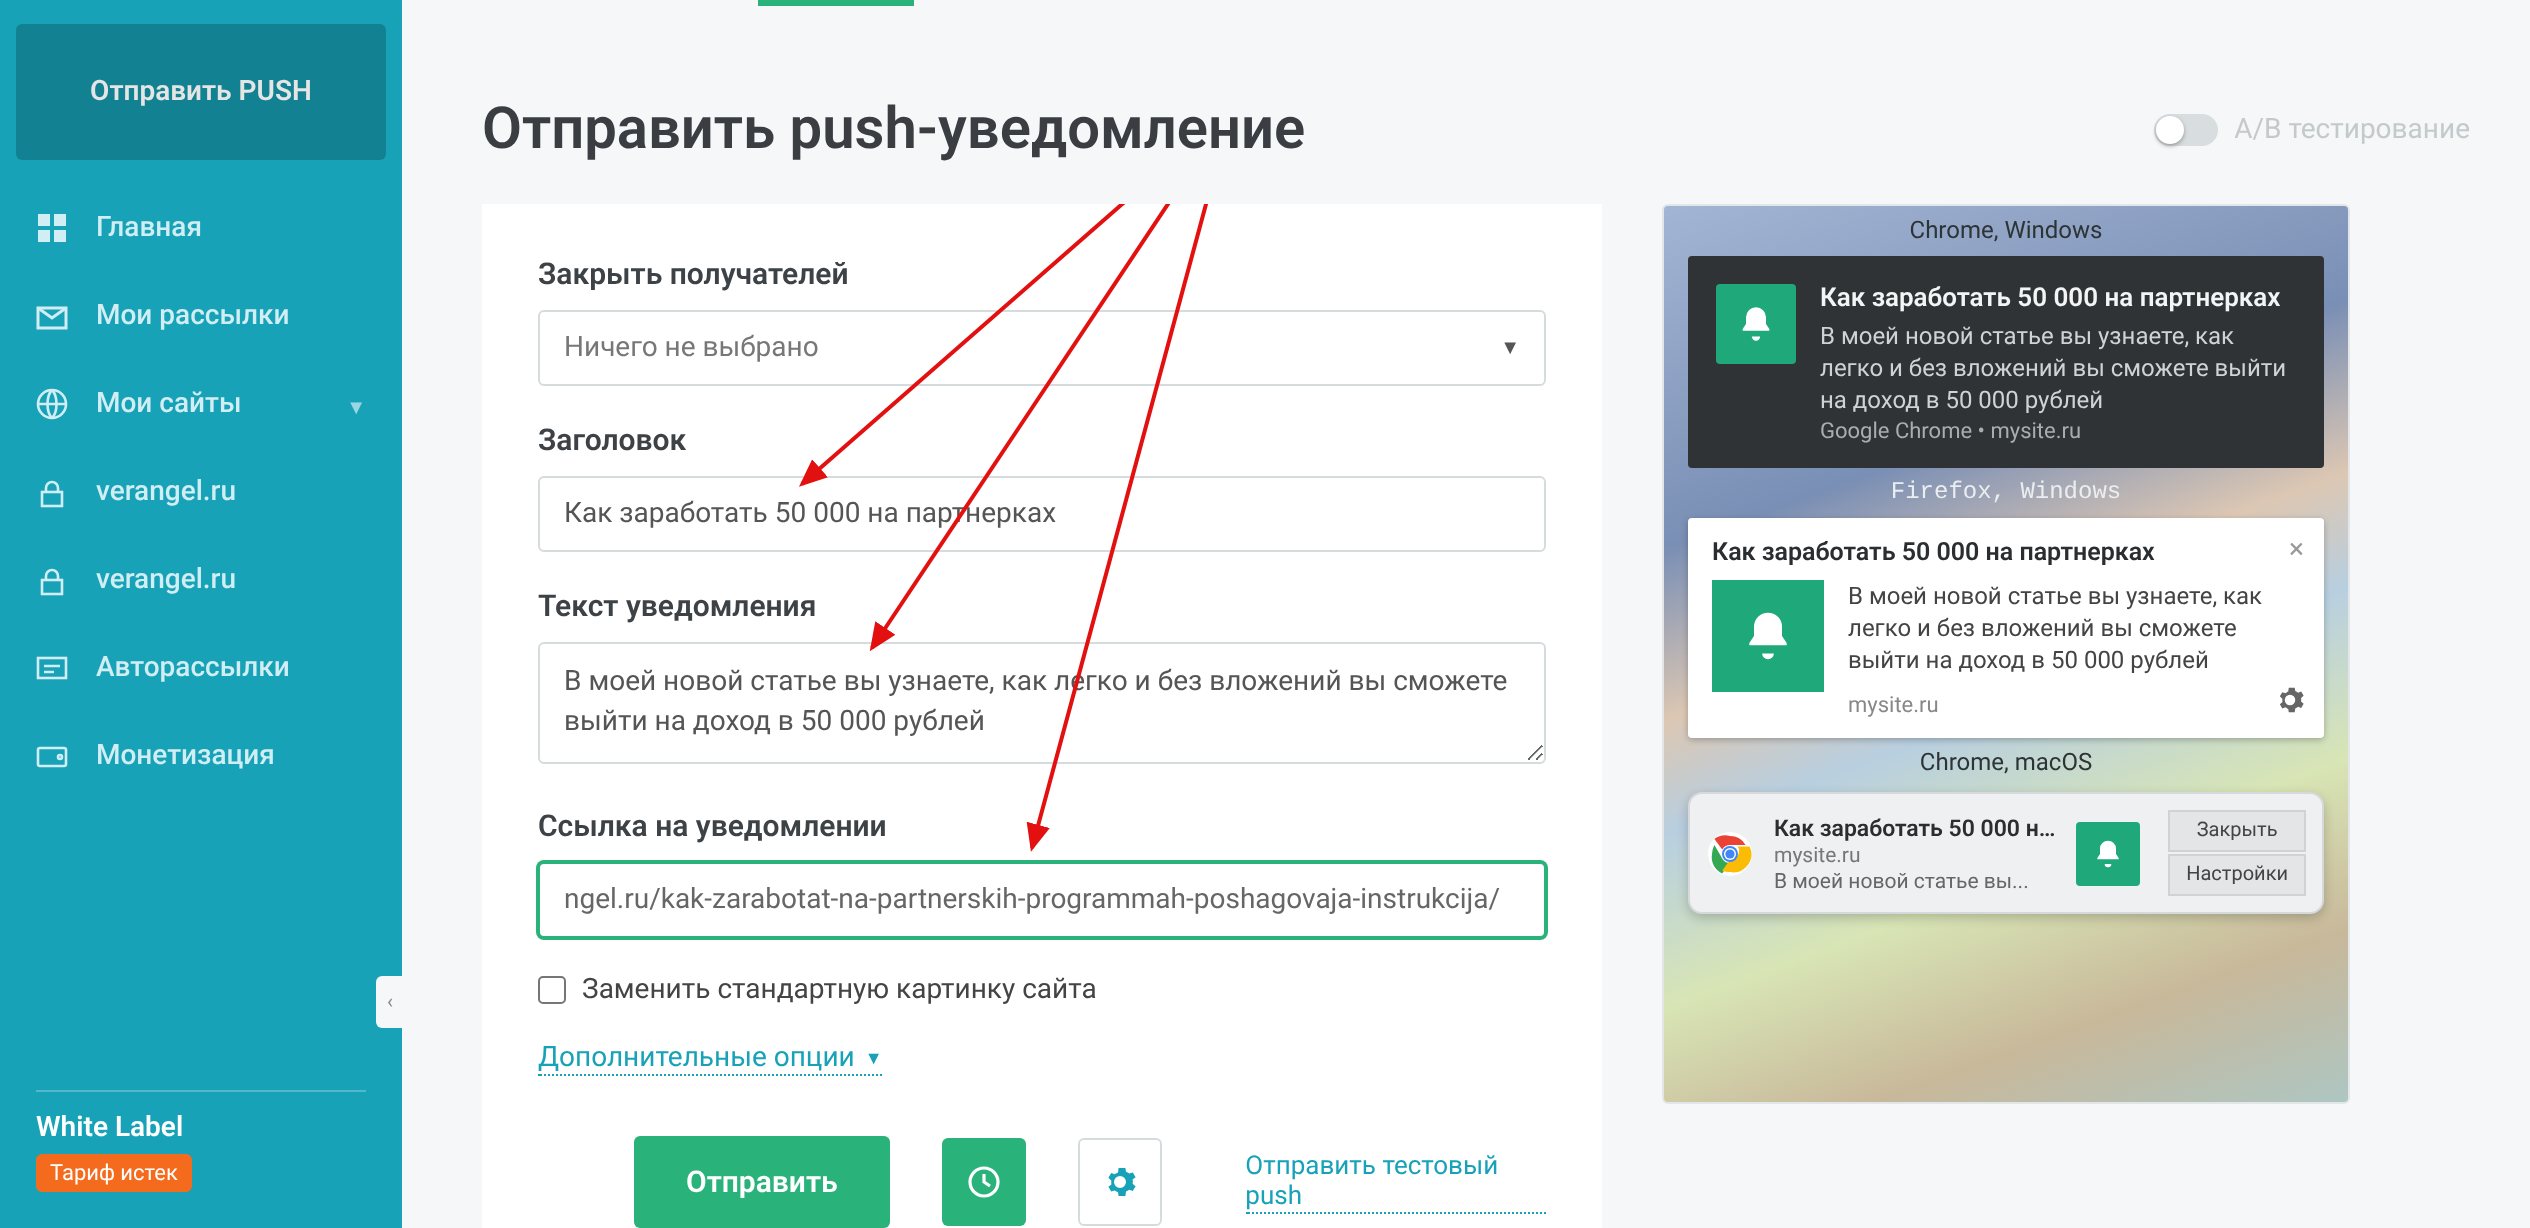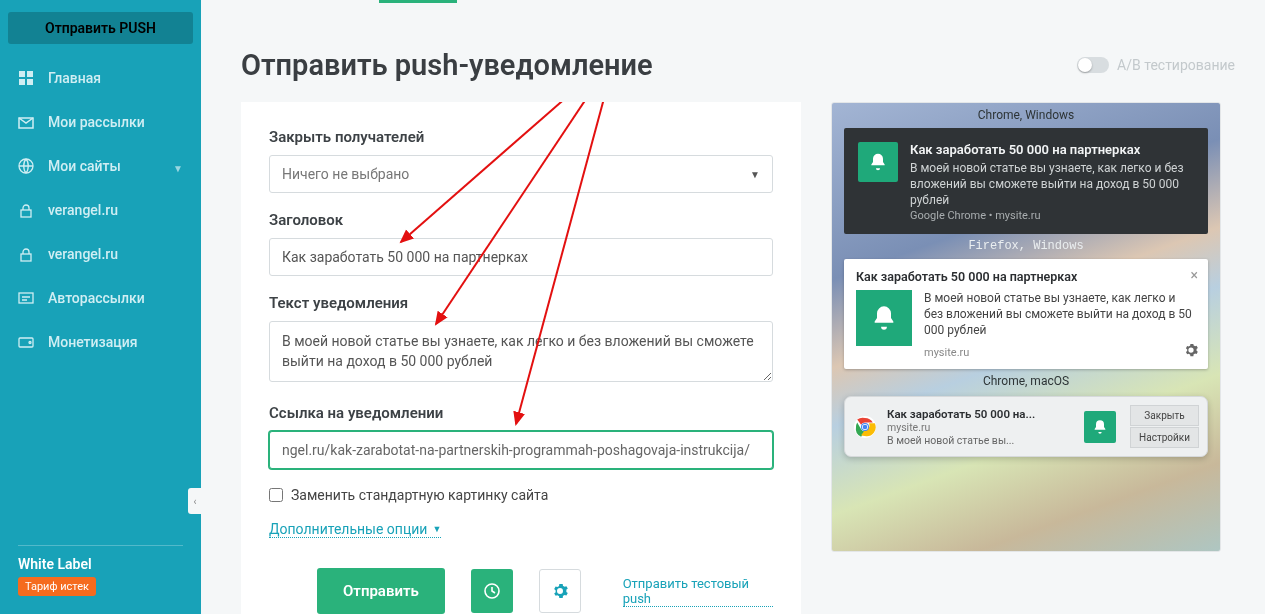--- a/index.html
+++ b/index.html
@@ -1,20 +1,20 @@
 <!DOCTYPE html>
 <html><head>
 <meta charset="utf-8">
 <style>
   * { box-sizing: border-box; margin: 0; padding: 0; font-family: -apple-system, BlinkMacSystemFont, "Segoe UI", Roboto, Arial, sans-serif; }
   body { background: #f5f7f8; width: 1265px; height: 614px; overflow: hidden; display: flex; }
   
   
   .sidebar { width: 201px; background: #18a2b8; color: #fff; display: flex; flex-direction: column; position: relative; }
-  .send-push-btn { margin: 12px 8px; background: #128293; border: none; color: #000000; font-weight: 600; font-size: 14px; padding: 8px; border-radius: 3px; cursor: pointer; }
+  .send-push-btn { margin: 12px 8px; background: #128293; border: none; color: #e5e5e5; font-weight: 600; font-size: 14px; padding: 26px; border-radius: 3px; cursor: pointer; }
   .nav-item { display: flex; align-items: flex-end; gap: 14px; padding: 14px 18px; color: #d0eef3; font-size: 14px; font-weight: 500; cursor: pointer; }
   .nav-item .icon-slot { width: 16px; display: inline-flex; justify-content: center; }
   .nav-item .chev { margin-left: auto; font-size: 10px; opacity: .7; }
   .sidebar-bottom { margin-top: auto; padding: 14px 18px 18px; }
   .sidebar-bottom .line { height: 1px; background: rgba(255,255,255,.25); margin-bottom: 10px; }
   .white-label { font-weight: 600; font-size: 14px; }
   .tariff { display: inline-block; background: #f56b1e; color: #fff; font-size: 11px; padding: 3px 7px; border-radius: 3px; margin-top: 5px; }
   .collapse-chev { position: absolute; right: -1px; bottom: 100px; width: 14px; height: 26px; display:flex; align-items:center; justify-content:center; font-size:10px; color:#888; background: #f5f7f8; border-radius: 3px 0 0 3px; cursor:pointer; }
 
   
@@ -39,21 +39,21 @@
   .checkbox-row input { width:14px; height:14px; }
   .adv-opts { display:inline-flex; align-items:center; gap:5px; color:#18a2b8; font-size:14px; margin-top:18px; cursor:pointer; border-bottom: 1px dotted #18a2b8; }
   .adv-opts .tri { font-size:9px; }
   .action-row { display:flex; align-items:center; gap:26px; margin-top:30px;padding-left:48px; }
   .send-btn { background:#2ab27b; border:none; color:#fff; font-weight:600; font-size:15px; padding:14px 26px; border-radius:3px; cursor:pointer; }
   .sq-btn { width:44px; height:44px; border:1px solid #d6dbde; border-radius:3px; background:#fff; display:flex; align-items:center; justify-content:center; cursor:pointer; color:#18a2b8; }
   .sq-btn.green { background:#2ab27b; border:none; color:#fff; }
   .test-link { color:#18a2b8; font-size:13px; margin-left:16px; border-bottom:1px dotted #18a2b8; cursor:pointer; }
 
   
-  .preview-pane { width: 390px; height: 450px; border:1px solid #e3e6e8; border-radius:3px; overflow:hidden; position:relative;
+  .preview-pane { width: 344px; height: 450px; border:1px solid #e3e6e8; border-radius:3px; overflow:hidden; position:relative;
     background: linear-gradient(160deg,#a3b5d4 0%,#7a8fb5 30%,#dcc7b3 45%,#b8cfe0 55%,#d8e5b5 70%,#c8b89a 85%,#aec6c2 100%); }
   .plabel { text-align:center; font-size:12px; color:#2d3436; padding:5px 0 4px; }
   .plabel.light { color:#eaeef0;font-family:Liberation Mono, monospace; }
   
   .toast-win { margin: 2px 12px 0; background:#2f3336; color:#d8dbdc; border-radius:2px; padding:14px 14px 12px; display:flex; gap:12px; position:relative; }
   .bell { width:40px; height:40px; background:#1fa97a; border-radius:2px; display:flex; align-items:center; justify-content:center; flex-shrink:0; }
   .bell svg { width:20px; height:20px; fill:#fff; }
   .toast-title { font-weight:600; font-size:13px; color:#f2f4f5; margin-bottom:3px; }
   .toast-body { font-size:12px; line-height:1.35; color:#cfd3d4; }
   .toast-src { font-size:11px; color:#a8adaf; margin-top:0; }

